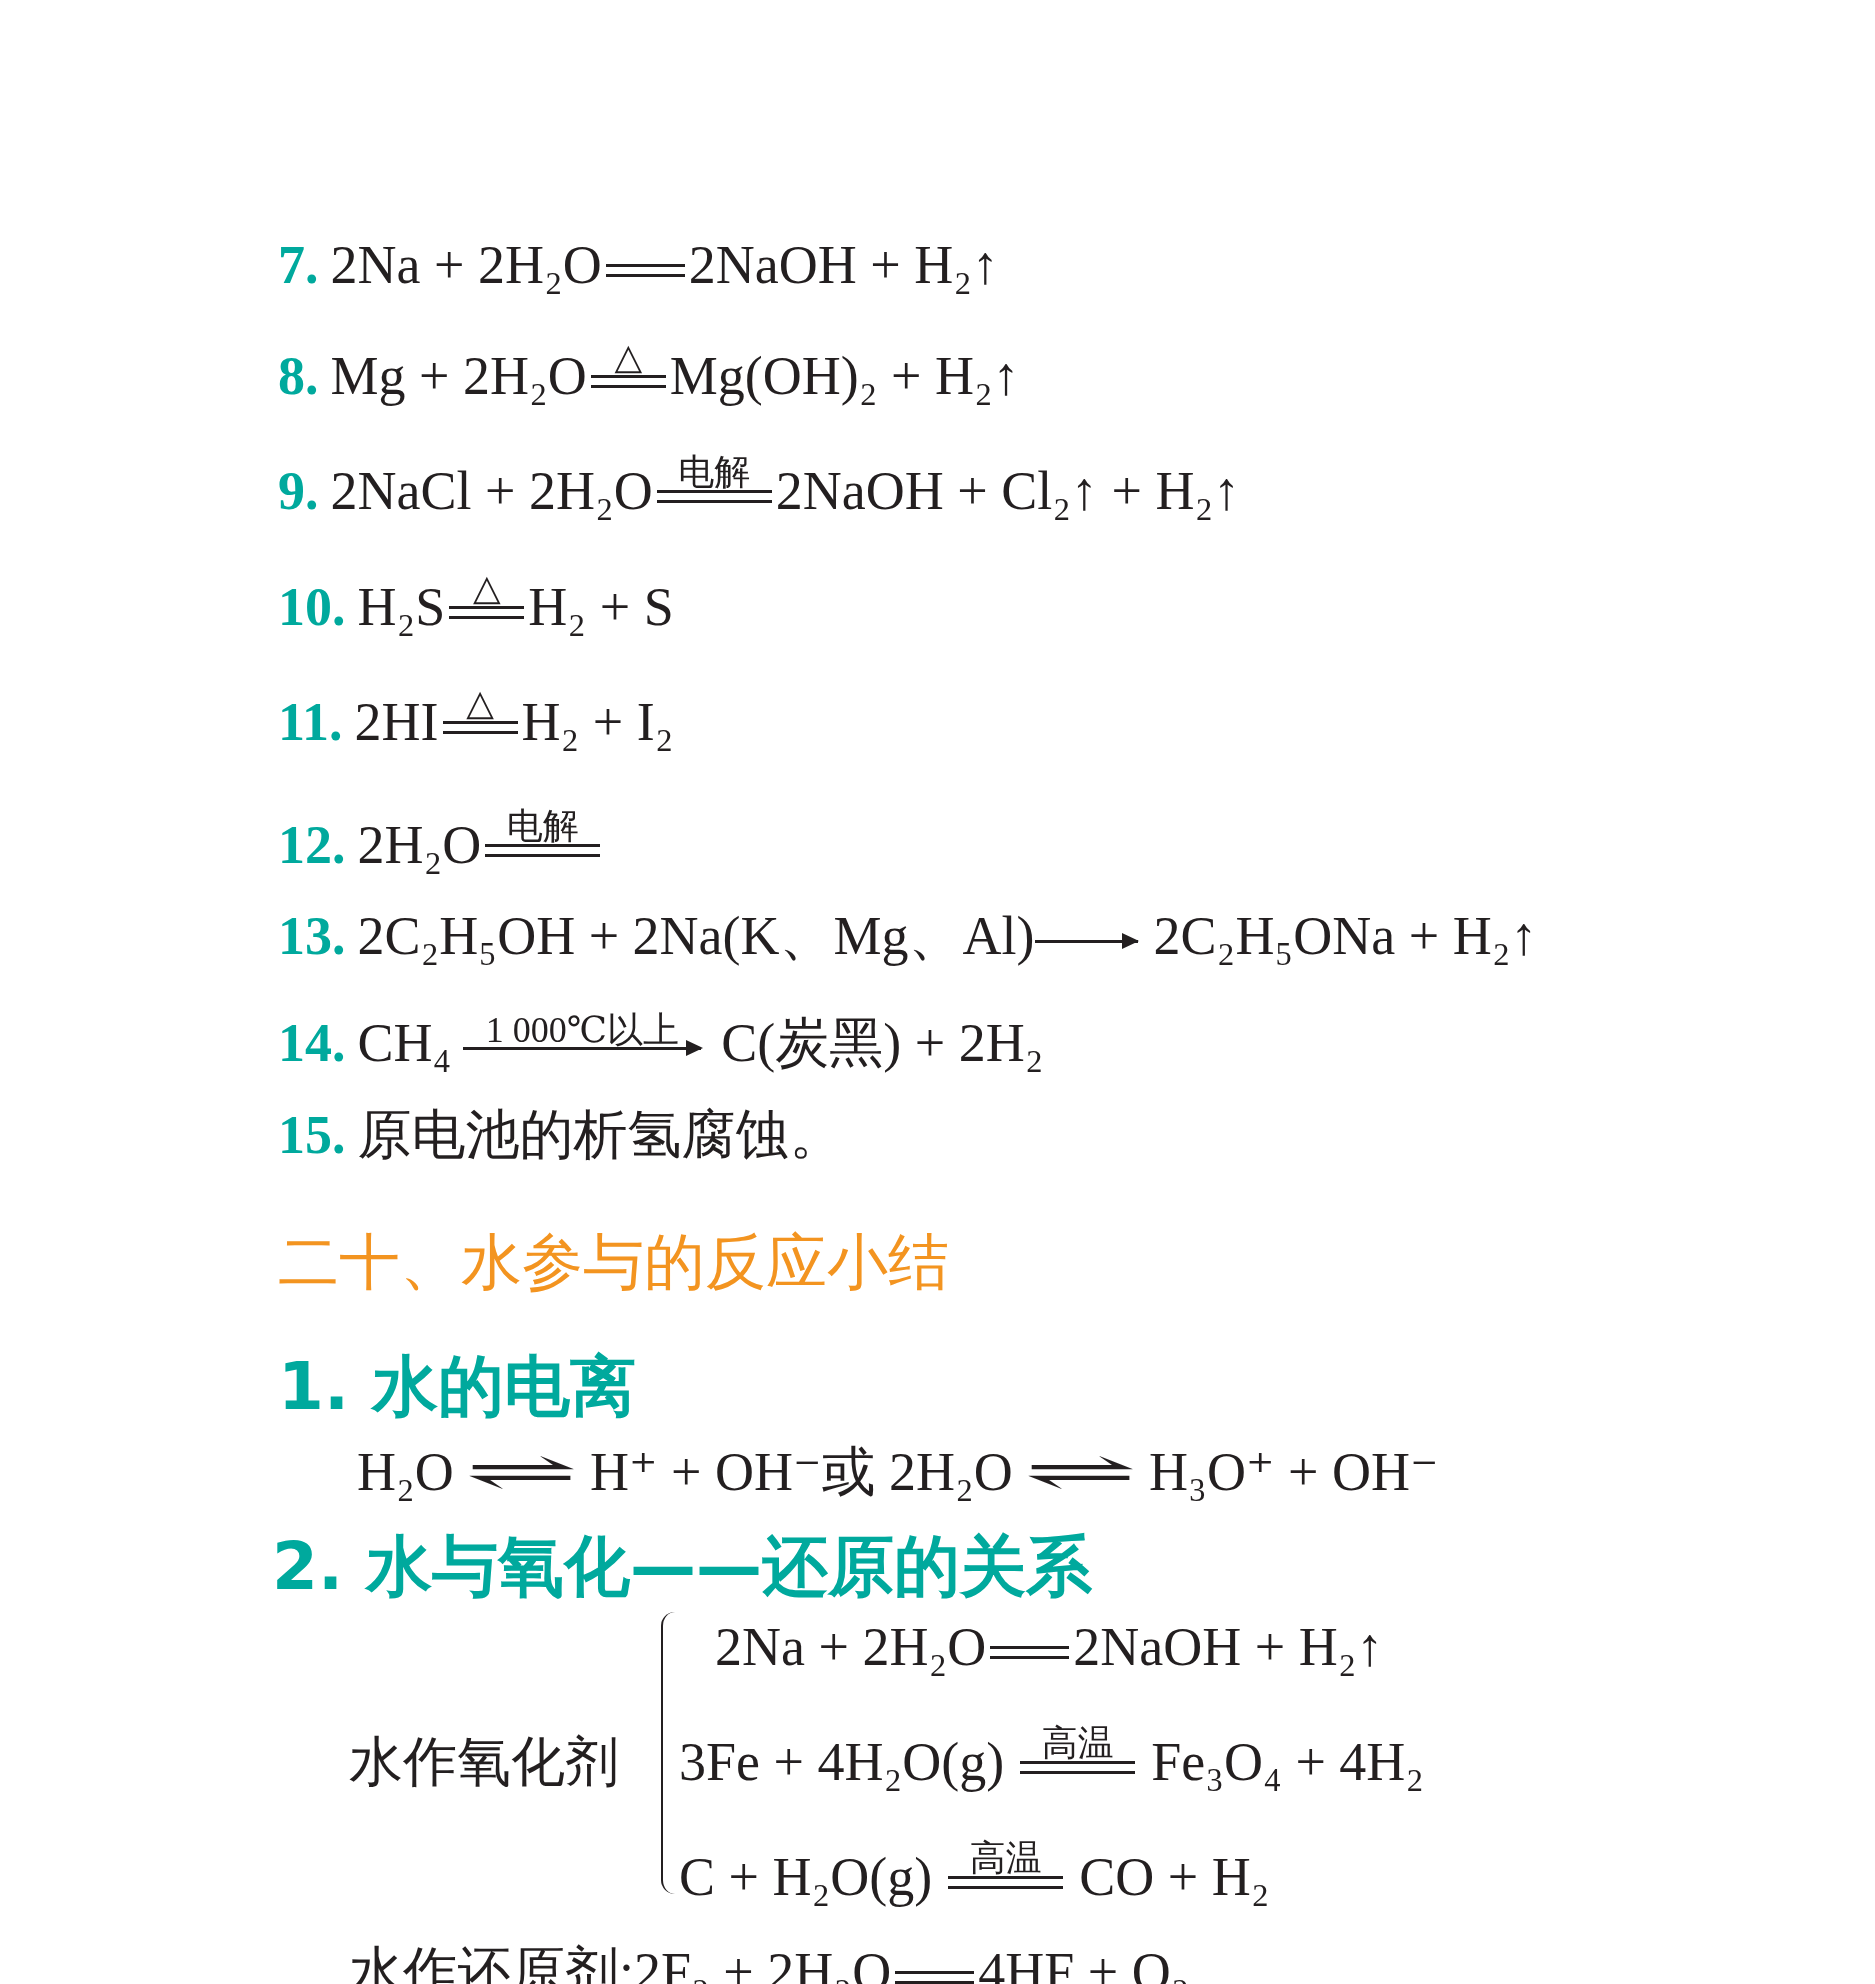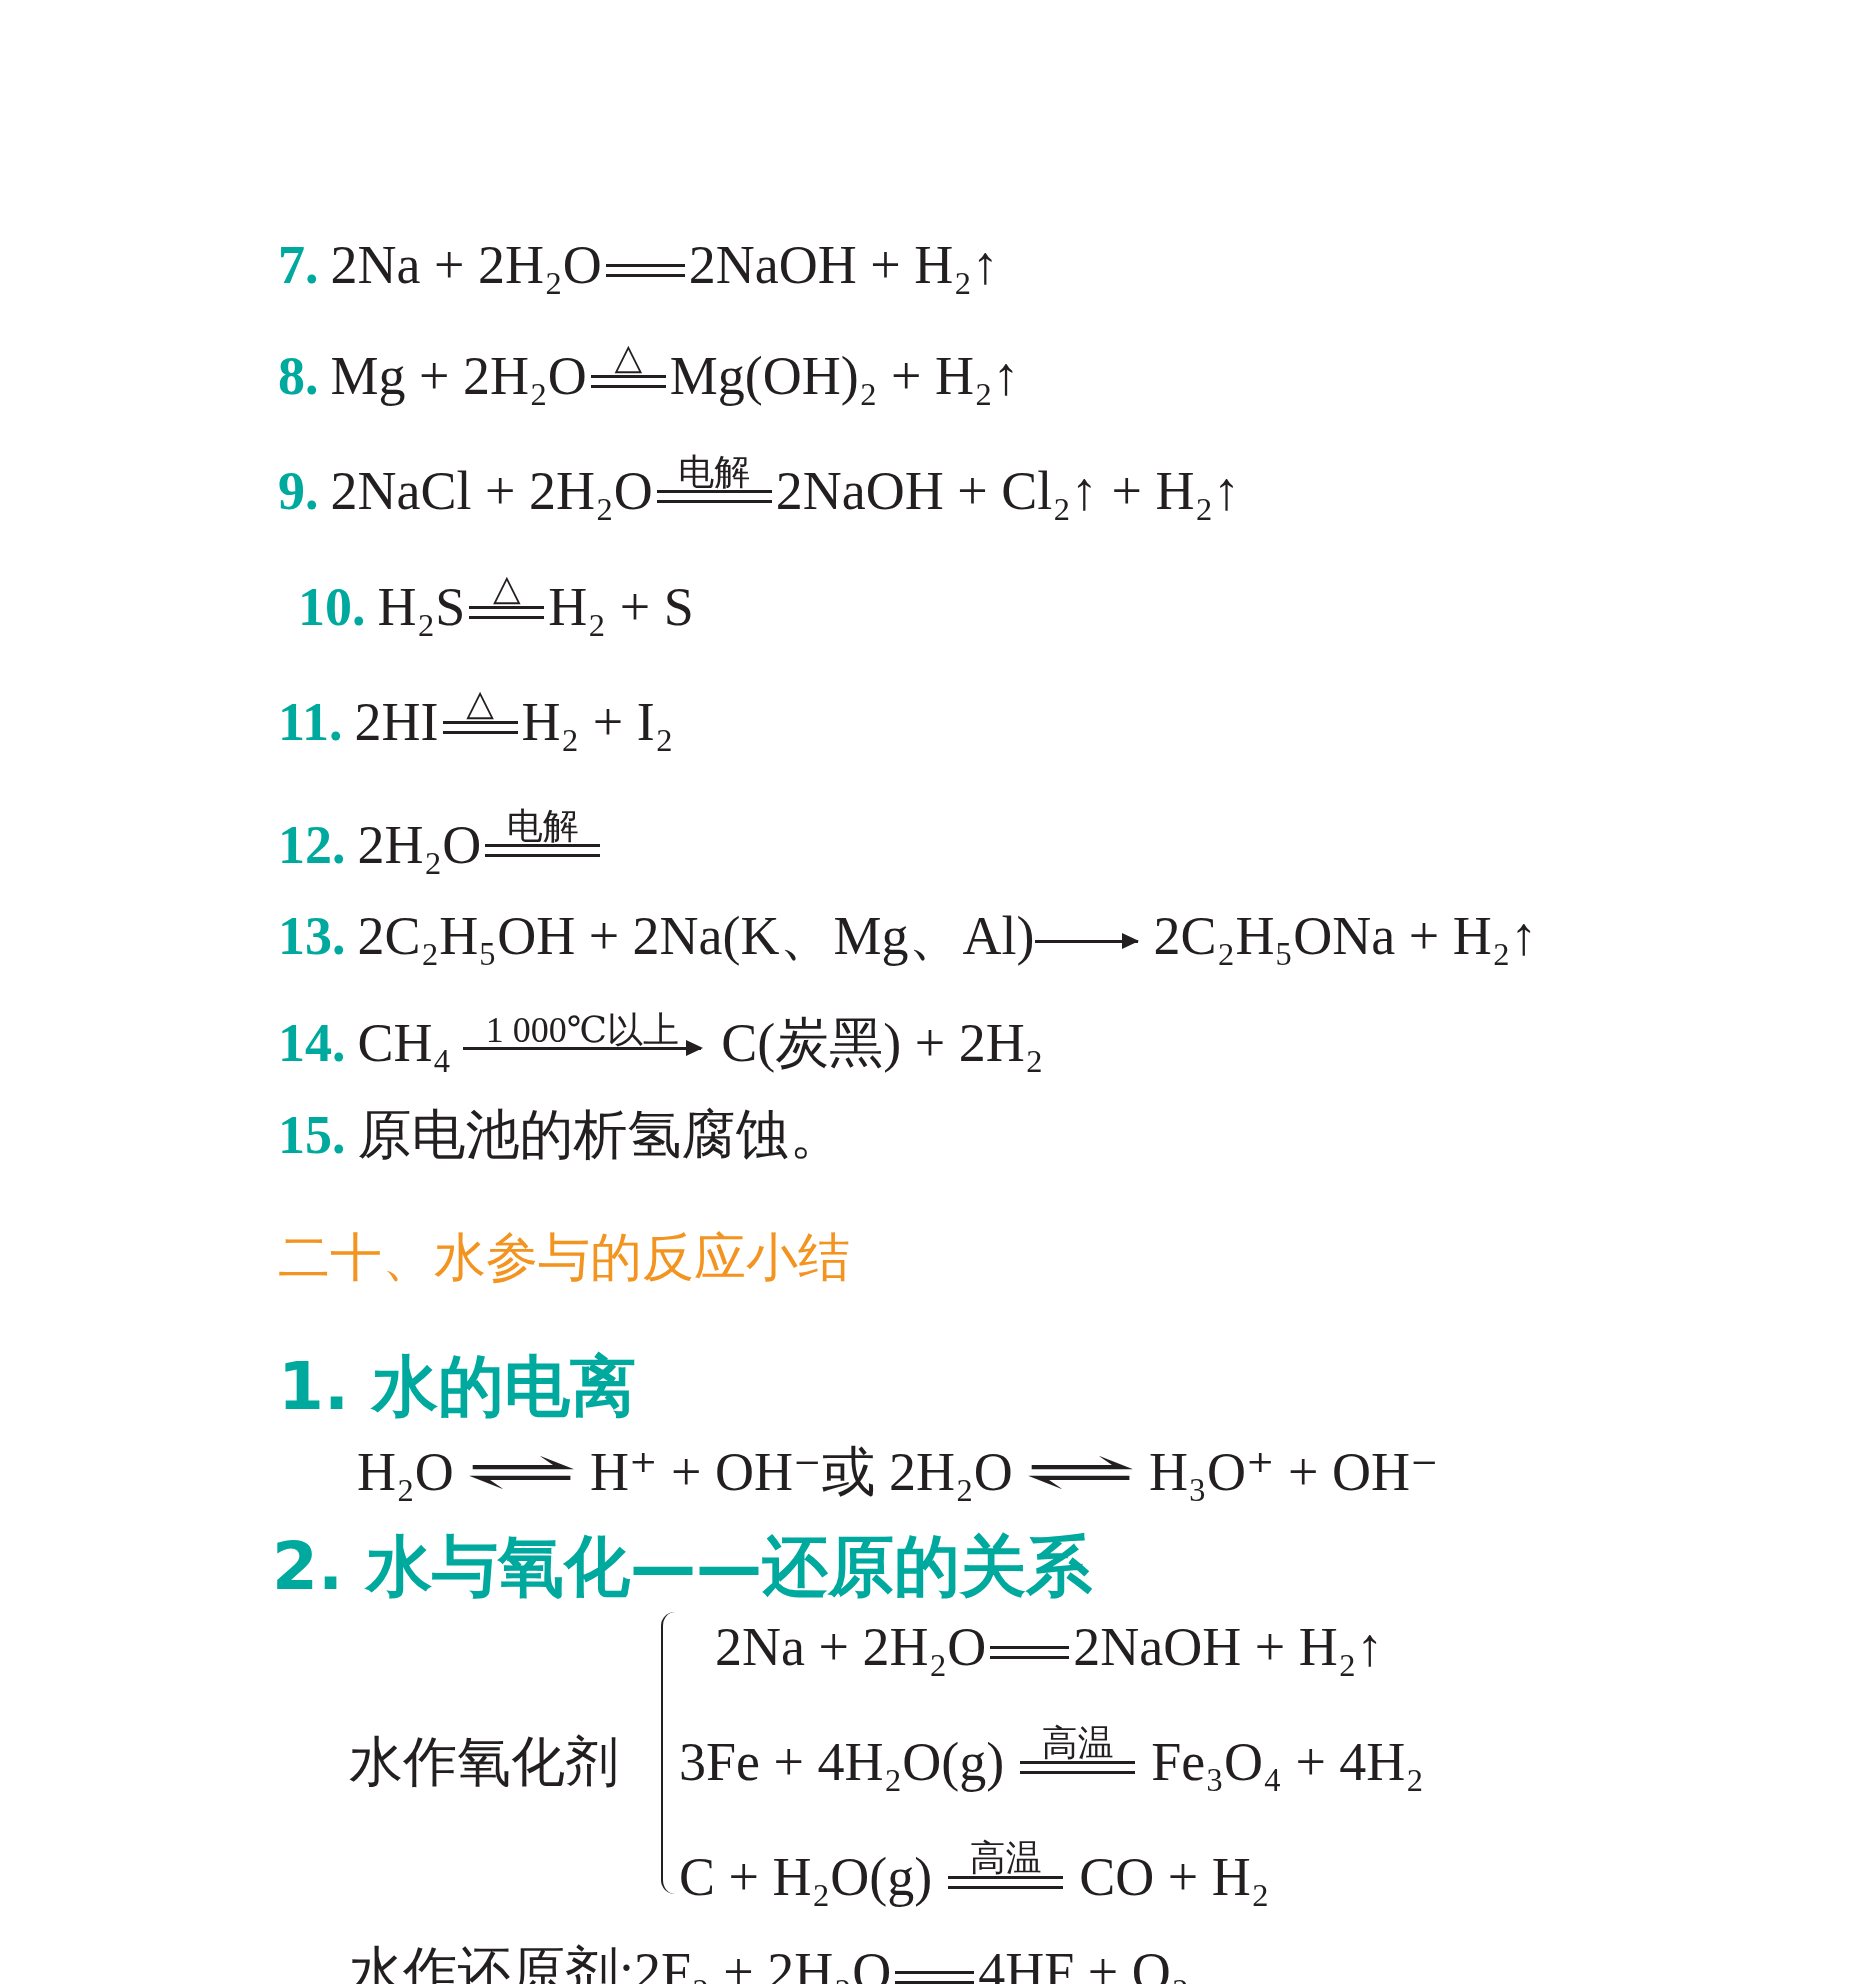--- a/index.html
+++ b/index.html
@@ -1,40 +1,40 @@
 <!DOCTYPE html>
 <html style="font-size:6.4px"><head>
 <meta charset="utf-8">
 <style>
   html,body{margin:0;padding:0;background:#fff;}
   body{width:1875px;height:2776px;position:relative;overflow:hidden;font-family:"Liberation Serif","DejaVu Serif",serif;color:#231f20;}
   .line{position:absolute;left:0;white-space:nowrap;font-size:54px;line-height:1;}
   .num{color:#00a99d;font-weight:bold;margin-right:12px;}
-  .head{color:#f39420;font-family:"DejaVu Sans",sans-serif;font-size:52px;}
+  .head{color:#f39420;font-family:"DejaVu Sans",sans-serif;font-size:61px;}
   .sub{color:#00a99d;font-family:"DejaVu Sans",sans-serif;font-weight:bold;font-size:66px;}
   .eq{display:inline-block;position:relative;vertical-align:baseline;text-align:center;margin:0 4px;}
   .eq .cond{position:absolute;left:0;right:0;bottom:28px;font-size:36px;text-align:center;white-space:nowrap;}
   .eq .bars{display:inline-block;border-top:3.6px solid #231f20;border-bottom:3.6px solid #231f20;height:6.4px;vertical-align:middle;}
   .arrowline{display:inline-block;position:relative;vertical-align:middle;height:3.2px;background:#231f20;}
   .arrowline:after{content:"";position:absolute;right:-1.6px;top:-7.1px;border-left:17.5px solid #231f20;border-top:8.7px solid transparent;border-bottom:8.7px solid transparent;}
   .brace{position:absolute;border-left:2.4px solid #231f20;border-radius:16px 0 0 16px;}
 </style>
 </head>
 <body>
 
 <div class="line" style="left:278px;top:238px;">
   <span class="num">7.</span><span>2Na + 2H₂O</span><span class="eq"><span class="cond"></span><span class="bars" style="width:79px"></span></span><span>2NaOH + H₂↑</span>
 </div>
 <div class="line" style="left:278px;top:349px;">
   <span class="num">8.</span><span>Mg + 2H₂O</span><span class="eq"><span class="cond">△</span><span class="bars" style="width:75px"></span></span><span>Mg(OH)₂ + H₂↑</span>
 </div>
 <div class="line" style="left:278px;top:464px;">
   <span class="num">9.</span><span>2NaCl + 2H₂O</span><span class="eq"><span class="cond">电解</span><span class="bars" style="width:115px"></span></span><span>2NaOH + Cl₂↑ + H₂↑</span>
 </div>
-<div class="line" style="left:278px;top:580px;margin-left:20px;">
+<div class="line" style="left:278px;top:580px;">
   <span class="num">10.</span><span>H₂S</span><span class="eq"><span class="cond">△</span><span class="bars" style="width:75px"></span></span><span>H₂ + S</span>
 </div>
 <div class="line" style="left:278px;top:695px;">
   <span class="num">11.</span><span>2HI</span><span class="eq"><span class="cond">△</span><span class="bars" style="width:75px"></span></span><span>H₂ + I₂</span>
 </div>
 <div class="line" style="left:278px;top:818px;">
   <span class="num">12.</span><span>2H₂O</span><span class="eq"><span class="cond">电解</span><span class="bars" style="width:115px"></span></span>
 </div>
 <div class="line" style="left:278px;top:909px;">
   <span class="num">13.</span><span>2C₂H₅OH + 2Na(K、Mg、Al)</span><span class="arrowline" style="width:103px;margin:0 16px 0 0;"></span><span>2C₂H₅ONa + H₂↑</span>

